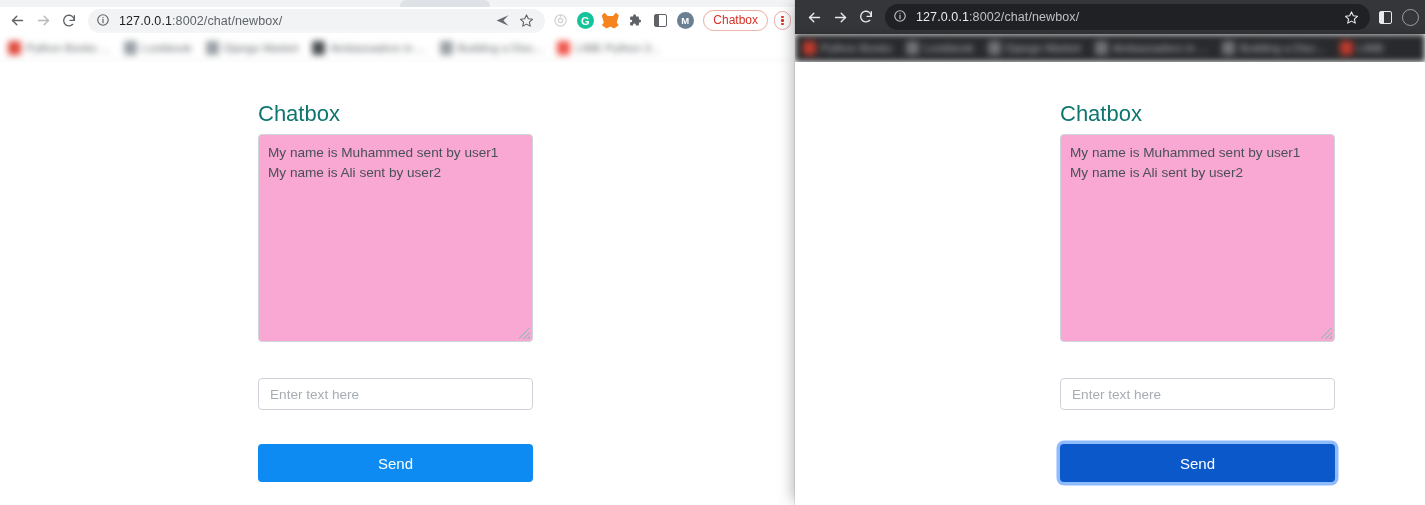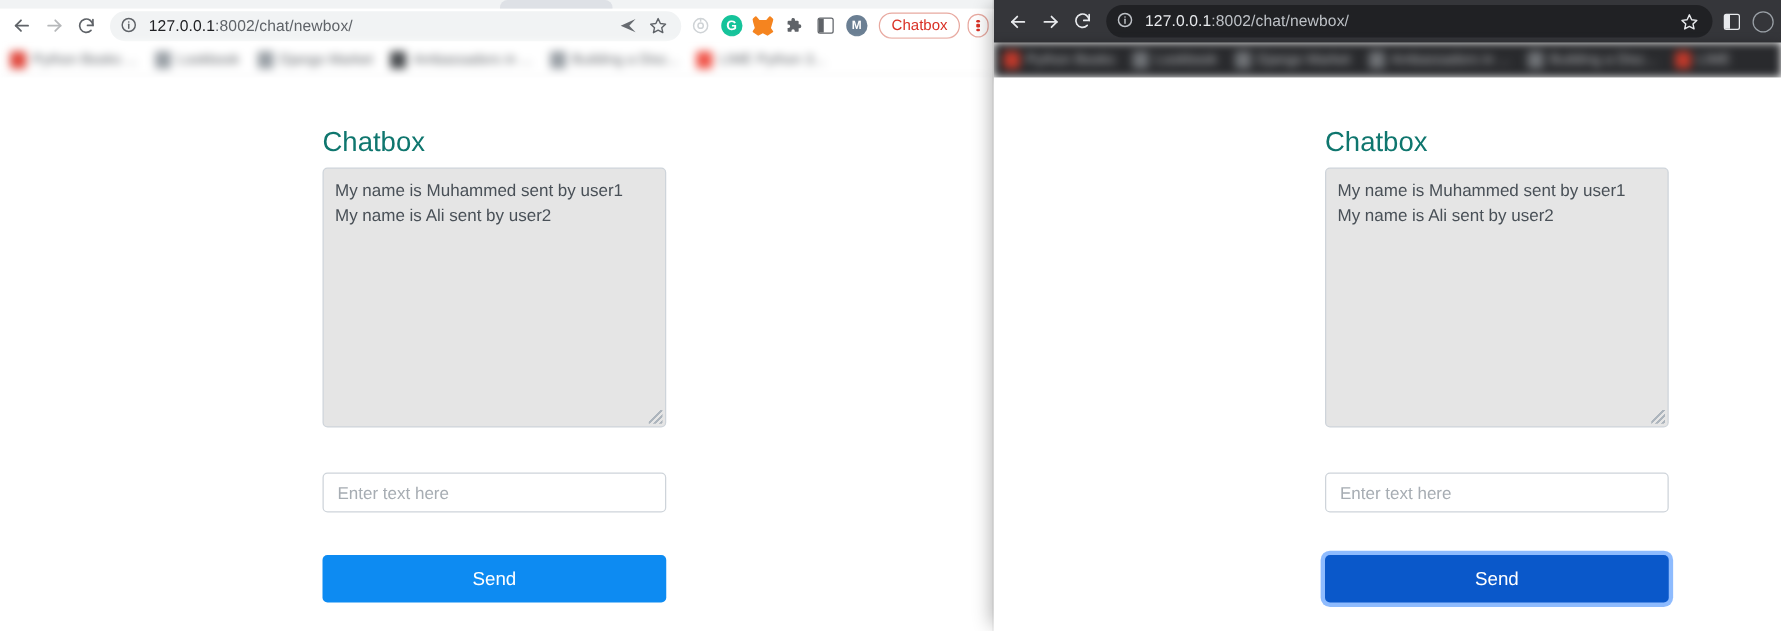--- a/index.html
+++ b/index.html
@@ -157,21 +157,21 @@
 
   .h1 {
     position: absolute;
     font-size: 22px; font-weight: 400; color: #0f766e;
     line-height: 28px;
     white-space: nowrap;
   }
 
   .chat-area {
     position: absolute;
-    background: #e5e5e5;
+    background: #f9a8d4;
     border: 1px solid #ced4da;
     border-radius: 4px;
     padding: 8px 9px;
     overflow: hidden;
   }
   .chat-line {
     font-size: 13.6px; color: #495057; line-height: 20px; white-space: nowrap;
   }
   .resize-grip {
     position: absolute; right: 2px; bottom: 2px; width: 11px; height: 11px;

